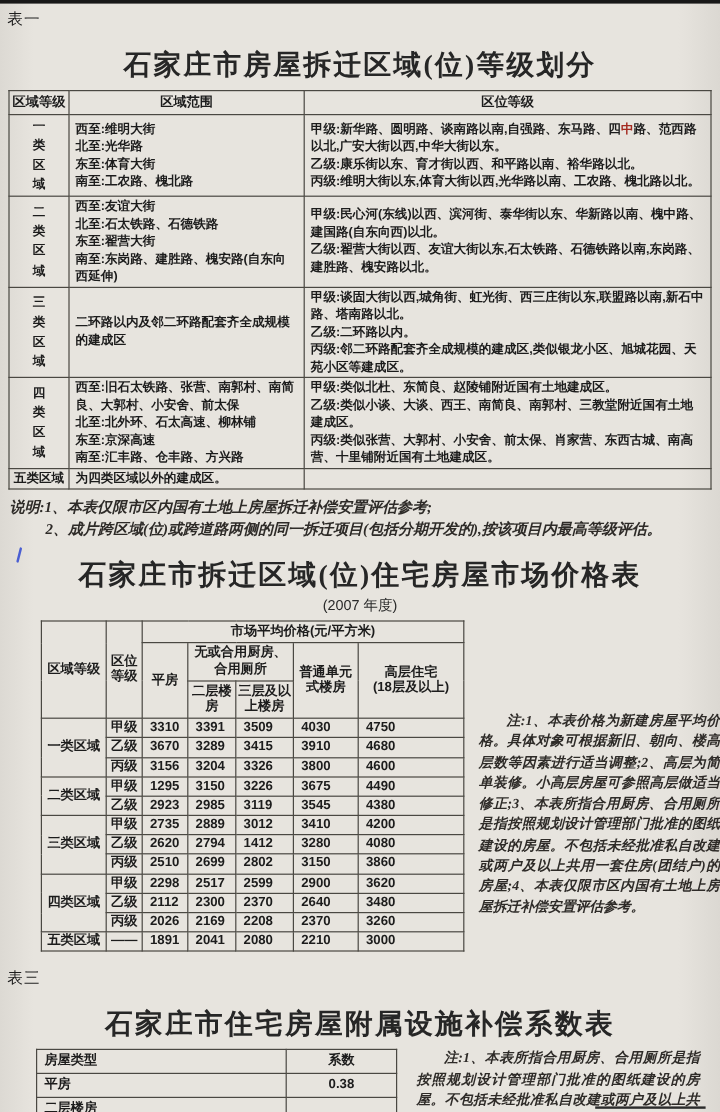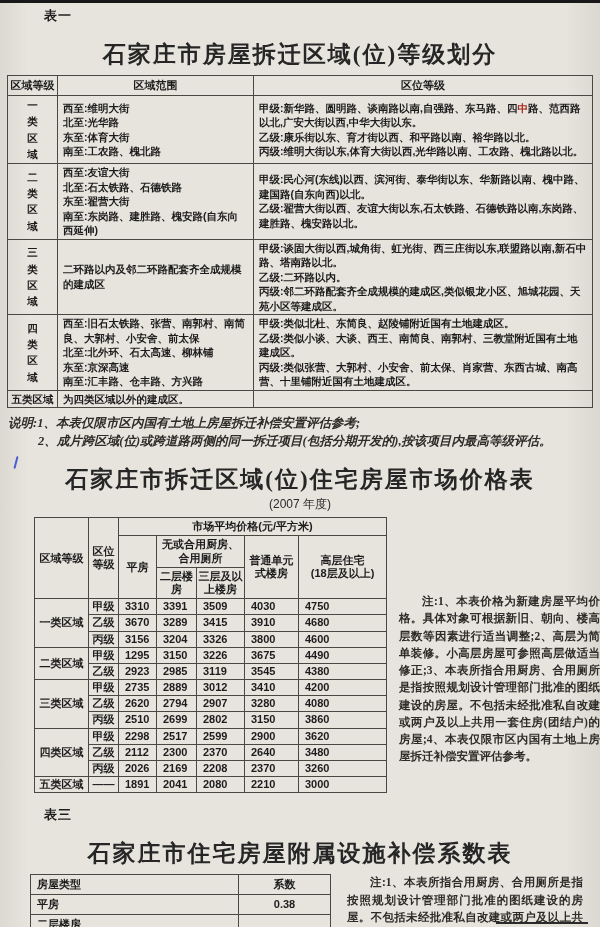--- a/index.html
+++ b/index.html
@@ -6,21 +6,21 @@
   body{
     width:600px;height:927px;overflow:hidden;
     background:#e6e3dd;color:#222;
     font-family:"Liberation Sans","DejaVu Sans",sans-serif;
   }
   .page{
     position:relative;width:600px;height:927px;
     background:linear-gradient(90deg,#dcd9d3 0px,#e7e4de 28px,#e7e4de 565px,#dbd8d2 600px);
   }
   .top-edge{position:absolute;top:0;left:0;width:100%;height:3px;background:#181818;}
-  .tbl-label{font-weight:700;font-size:13px;color:#1d1d1d;padding:7px 16px 0 6px;letter-spacing:1px;margin-left:38px;}
+  .tbl-label{font-weight:400;font-size:13px;color:#1d1d1d;padding:7px 16px 0 6px;letter-spacing:1px;}
   .doc-title{
     text-align:center;margin:14px 0 5px;color:#262626;
     font-family:"Liberation Serif","DejaVu Serif",serif;
     font-weight:700;font-size:23px;letter-spacing:2px;
   }
   .doc-subtitle{text-align:center;font-size:12px;font-weight:400;margin:-4px 0 4px;color:#2a2a2a;}
   table{border-collapse:collapse;color:#1c1c1c;}
   th,td{border:1px solid #4a4842;}
 
   
@@ -39,21 +39,21 @@
 
   
   .sec2{margin-top:8px;}
   .t2-wrap{display:flex;align-items:flex-start;margin:3px 0 0 34px;}
   .t2{width:352px;table-layout:fixed;font-size:11px;font-weight:600;line-height:1.2;}
   .t2 th{text-align:center;padding:2px 1px;font-size:11px;}
   .t2 td{padding:1px 0 1px 6px;text-align:left;white-space:nowrap;}
   .t2 .t2-area{text-align:center;padding:1px 1px;white-space:nowrap;}
   .t2 .t2-grade{text-align:center;padding:1px 1px;}
   .side-note{
-    font-family:"Liberation Serif","DejaVu Serif",serif;font-weight:600;
+    font-family:"Liberation Serif","DejaVu Serif",serif;font-style:italic;font-weight:600;
     font-size:11.5px;line-height:1.5;color:#2e2b28;text-indent:2em;text-align:justify;
   }
   .t2-note{width:206px;margin-left:12px;margin-top:76px;}
 
   
   .sec3{margin-top:6px;}
   .t3-wrap{display:flex;align-items:flex-start;margin:4px 0 0 30px;}
   .t3{width:300px;table-layout:fixed;font-size:11px;font-weight:600;line-height:1.35;}
   .t3 th{padding:2px 6px;font-size:11px;}
   .t3 .th-type{text-align:left;}
@@ -248,21 +248,21 @@
               <td class="t2-num">2735</td>
               <td class="t2-num">2889</td>
               <td class="t2-num">3012</td>
               <td class="t2-num">3410</td>
               <td class="t2-num">4200</td>
             </tr>
             <tr class="t2-row">
               <td class="t2-grade">乙级</td>
               <td class="t2-num">2620</td>
               <td class="t2-num">2794</td>
-              <td class="t2-num">2907</td>
+              <td class="t2-num">1412</td>
               <td class="t2-num">3280</td>
               <td class="t2-num">4080</td>
             </tr>
             <tr class="t2-row">
               <td class="t2-grade">丙级</td>
               <td class="t2-num">2510</td>
               <td class="t2-num">2699</td>
               <td class="t2-num">2802</td>
               <td class="t2-num">3150</td>
               <td class="t2-num">3860</td>

